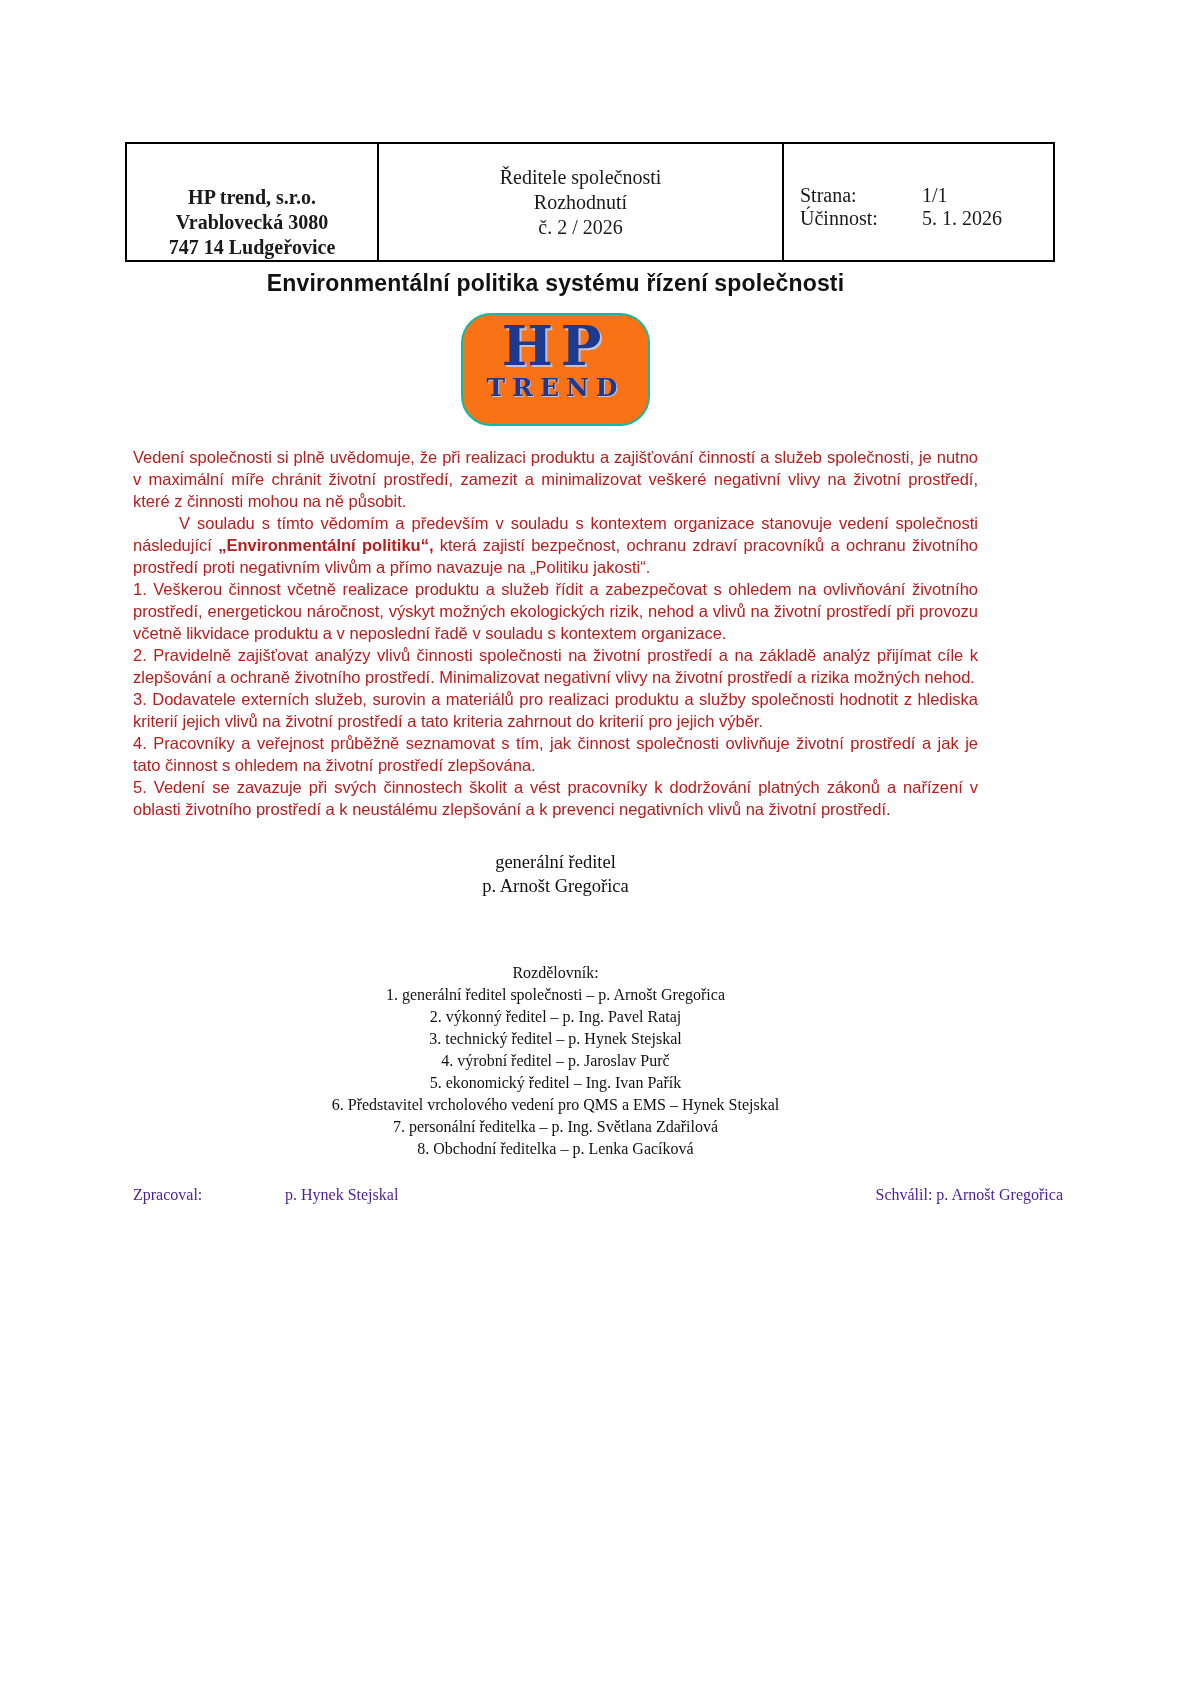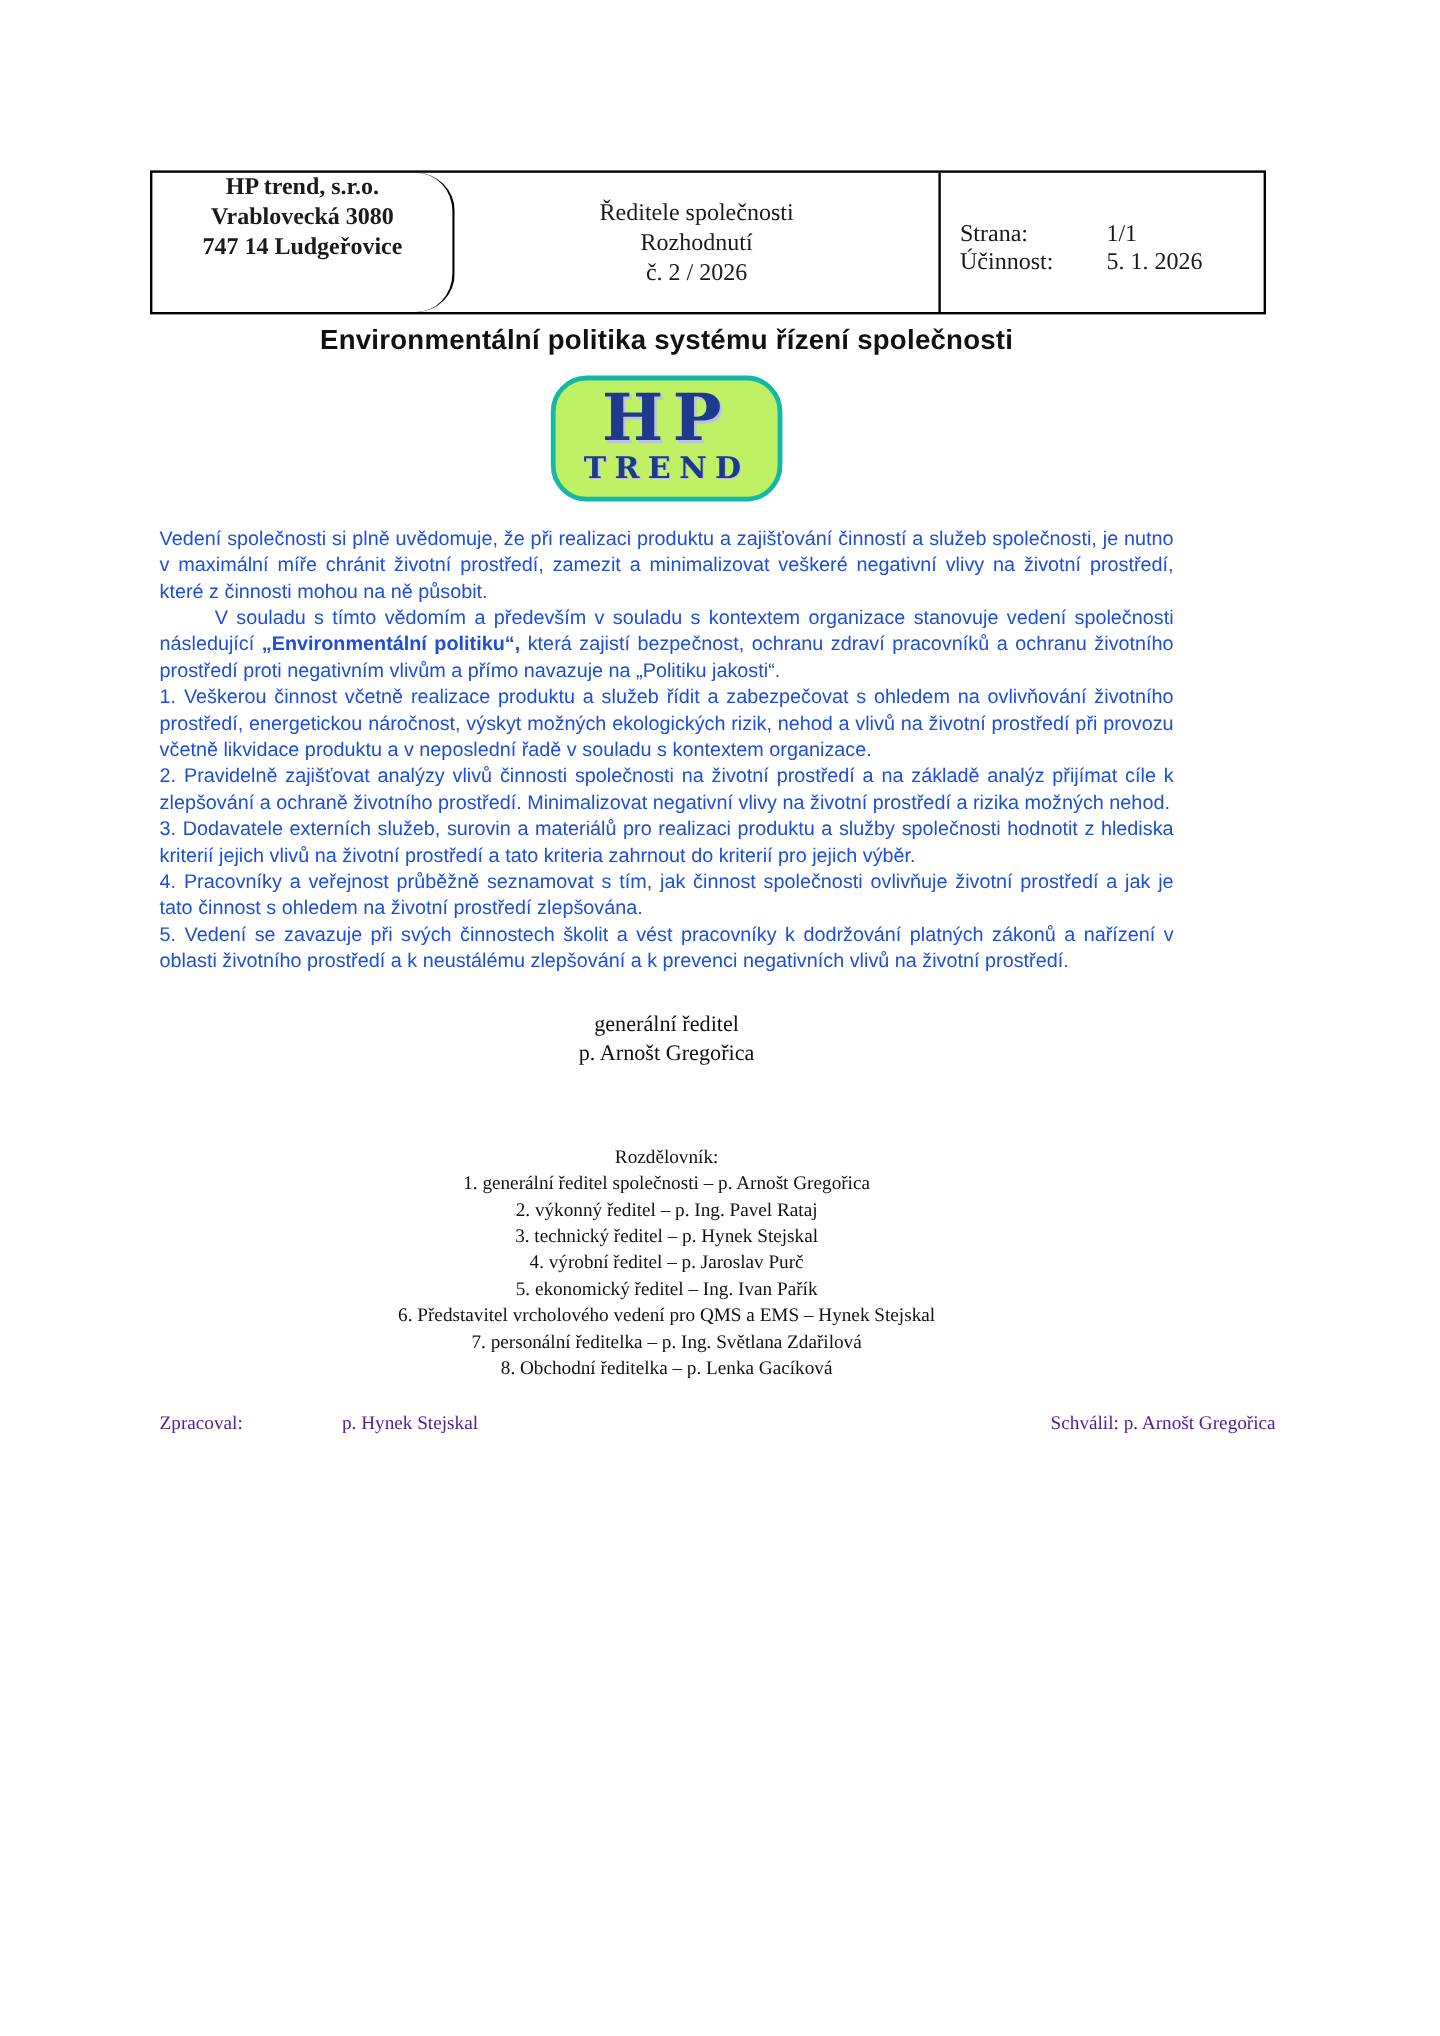--- a/index.html
+++ b/index.html
@@ -17,22 +17,22 @@
   .header-table {
     position:absolute; left:125px; top:142px;
     width:930px; height:120px;
     border:2px solid #000;
     display:flex;
     font-family:"Liberation Serif", serif;
   }
   .ht-cell { height:100%; }
   .ht-company {
     width:252px; border-right:2px solid #000;
-    display:flex; flex-direction:column; justify-content:flex-start;
-    text-align:center; font-weight:bold; font-size:20px; line-height:25px;border-radius:32px;
+    display:flex; flex-direction:column; justify-content:flex-end;
+    text-align:center; font-weight:bold; font-size:20px; line-height:25px;
   }
   .ht-doc {
     width:405px; border-right:2px solid #000;
     display:flex; flex-direction:column; justify-content:center;
     text-align:center; font-size:20px; line-height:25px;
   }
   .ht-meta {
     flex:1;
     display:flex; flex-direction:column; justify-content:center;
     font-size:20px;
@@ -51,24 +51,24 @@
     text-align:center;
     font-size:23px; font-weight:bold;
     letter-spacing:0.2px;
     color:#111;
   }
 
   
   .logo-wrap { margin:16px 0 0 8px; width:845px; text-align:center; }
   .logo {
     display:inline-block;
-    border:4px solid #14b8a6;
+    border:2px solid #14b8a6;
     border-radius:30px;
-    padding:4px 24px 12px 24px;
-    background:#bef264;
+    padding:4px 24px 24px 24px;
+    background:#f97316;
     line-height:1;
   }
   .logo-top {
     font-family:"DejaVu Serif", serif;
     font-weight:bold; font-style:normal;
     font-size:54px; letter-spacing:8px;
     color:#1e3a8f;
     text-shadow:2px 2px 0 #b9c3dd;
     display:block;
   }
@@ -79,21 +79,21 @@
     color:#1e3a8f;
     text-shadow:1px 1px 0 #b9c3dd;
     display:block; margin-top:2px;
   }
 
   
   .body-text {
     margin:20px 0 0 8px; width:845px;
     font-size:16.5px; line-height:22px;
     text-align:justify;
-    color:#1d4ed8;
+    color:#b91c1c;
   }
   .body-text p { margin:0; }
   .p-indent { text-indent:46px; }
   .policy-item { margin-top:22px; }
   .b { font-weight:bold; }
 
   
   .signature {
     margin:30px 0 0 8px; width:845px;
     text-align:center;

